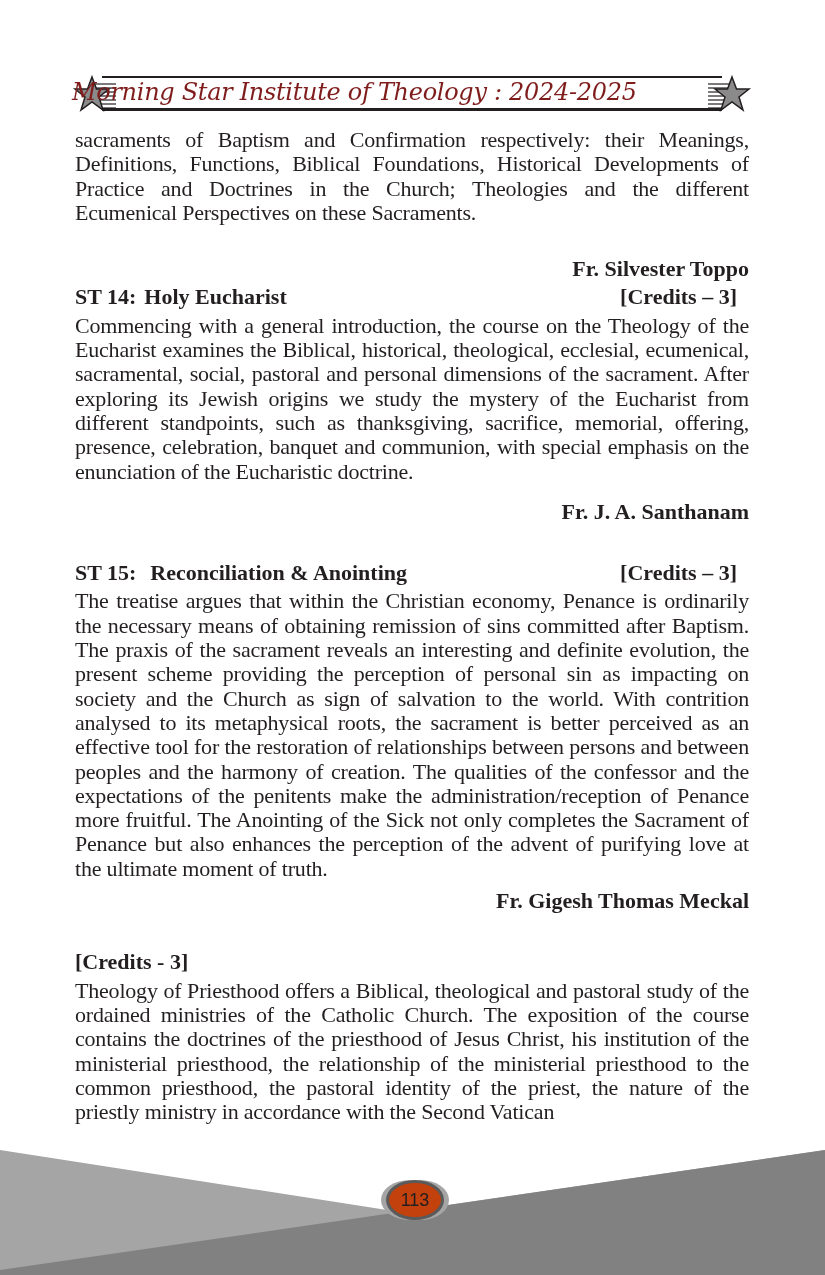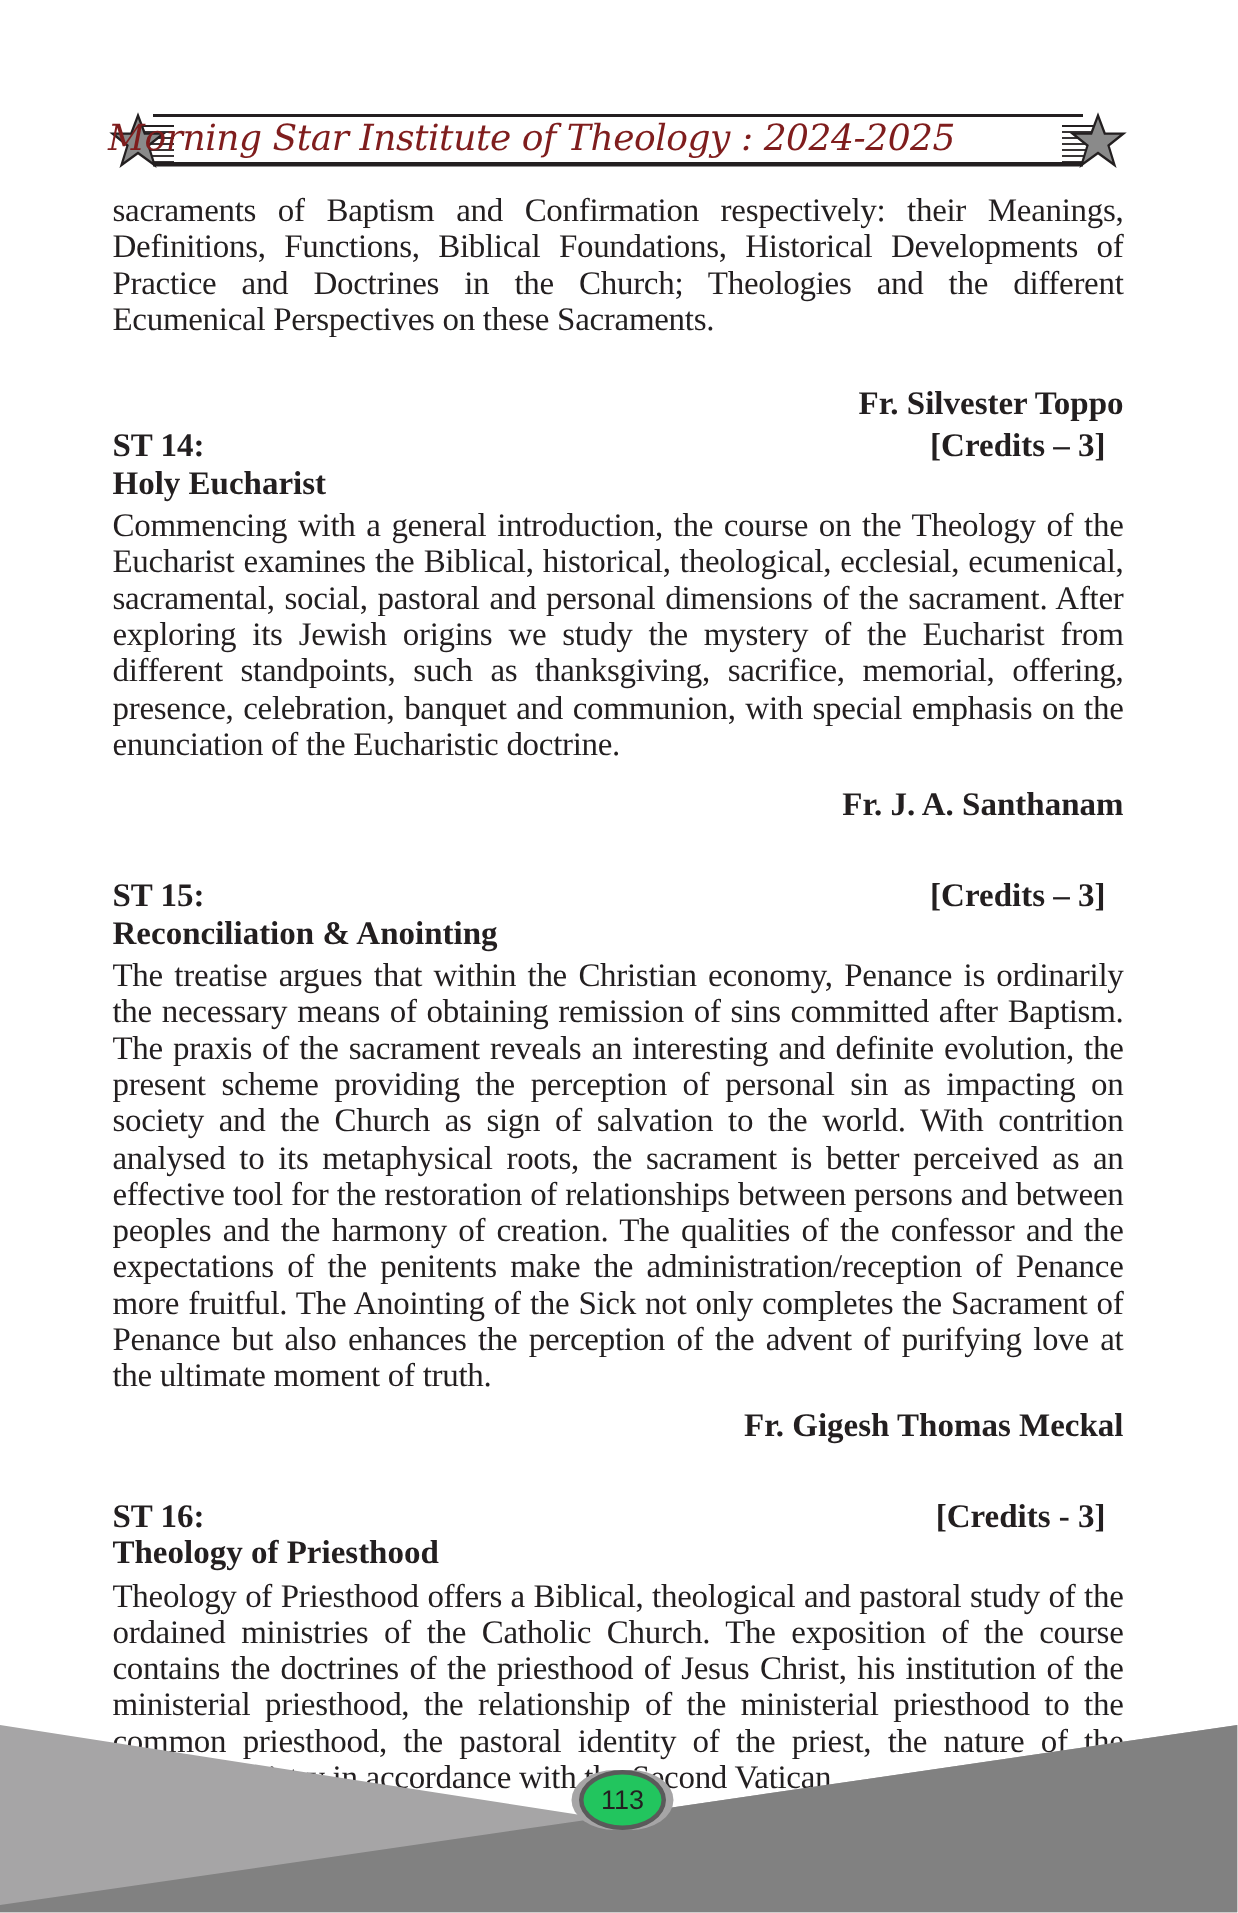--- a/index.html
+++ b/index.html
@@ -7,24 +7,24 @@
   .header { position: absolute; left: 72px; top: 68px; width: 680px; height: 48px; }
   .header-band { position: absolute; left: 30px; right: 30px; top: 8px; height: 30px; border-top: 2px solid #231f20; border-bottom: 3px solid #231f20; background: #fff; }
   .header-title { position: absolute; left: 0; right: 0; top: 10px; font-family: "DejaVu Serif", "Liberation Serif", serif; font-style: italic; font-size: 24px; line-height: 28px; letter-spacing: -0.3px; color: #7f1d1d; }
   .star { position: absolute; top: 4px; width: 44px; height: 44px; }
   .star-left { left: 0; }
   .star-right { right: 0; }
   .content { position: absolute; left: 75px; top: 128px; width: 674px; font-size: 22px; line-height: 24.3px; font-family: Liberation Serif, serif; }
   .para { text-align: justify; margin: 0; letter-spacing: -0.2px; }
   .author { text-align: right; font-weight: bold; margin: 0; }
   .course-head { display: flex; justify-content: space-between; font-weight: bold; margin: 0; padding-right: 12px; }
-  .course-head .code-title { display: flex; flex-direction: column; }
+  .course-head .code-title { display: flex; }
   .course-head .code { margin-right: 14px; }
   .footer { position: absolute; left: 0; top: 1130px; width: 825px; height: 145px; }
-  .page-num { position: absolute; left: 386px; top: 1180px; width: 52px; height: 34px; border-radius: 50%; border: 3px solid #5a5a5a; background: #22c55e; text-align: center; line-height: 34px; font-size: 18px; color: #231f20; box-shadow: -5px 0 0 #a6a5a6, 5px 0 0 #a6a5a6; }
+  .page-num { position: absolute; left: 386px; top: 1180px; width: 52px; height: 34px; border-radius: 50%; border: 3px solid #5a5a5a; background: #c2410c; text-align: center; line-height: 34px; font-size: 18px; color: #231f20; box-shadow: -5px 0 0 #a6a5a6, 5px 0 0 #a6a5a6; }
 </style>
 </head>
 <body>
 
 <div class="header">
   <div class="header-band"></div>
   <svg class="star star-left" viewBox="0 0 44 44">
     <g stroke="#231f20" stroke-width="1.2">
       <line x1="22" y1="12" x2="44" y2="12"></line>
         <line x1="24" y1="16" x2="44" y2="16"></line>
@@ -69,24 +69,20 @@
     <span class="code-title">
       <span class="code">ST 15:</span>
       <span>Reconciliation &amp; Anointing</span>
     </span>
     <span>[Credits – 3]</span>
   </div>
   <p class="para" style="margin-top:4px;">The treatise argues that within the Christian economy, Penance is ordinarily the necessary means of obtaining remission of sins committed after Baptism. The praxis of the sacrament reveals an interesting and definite evolution, the present scheme providing the perception of personal sin as impacting on society and the Church as sign of salvation to the world. With contrition analysed to its metaphysical roots, the sacrament is better perceived as an effective tool for the restoration of relationships between persons and between peoples and the harmony of creation. The qualities of the confessor and the expectations of the penitents make the administration/reception of Penance more fruitful. The Anointing of the Sick not only completes the Sacrament of Penance but also enhances the perception of the advent of purifying love at the ultimate moment of truth.</p>
   <p class="author" style="margin-top:8px;">Fr. Gigesh Thomas Meckal</p>
 
   <div class="course-head" style="margin-top:37px;">
-    <span class="code-title">
-      <span class="code">ST 16:</span>
-      <span>Theology of Priesthood</span>
-    </span>
     <span>[Credits - 3]</span>
   </div>
   <p class="para" style="margin-top:4px;">Theology of Priesthood offers a Biblical, theological and pastoral study of the ordained ministries of the Catholic Church. The exposition of the course contains the doctrines of the priesthood of Jesus Christ, his institution of the ministerial priesthood, the relationship of the ministerial priesthood to the common priesthood, the pastoral identity of the priest, the nature of the priestly ministry in accordance with the Second Vatican</p>
 </div>
 
 <svg class="footer" viewBox="0 0 825 145" preserveAspectRatio="none">
   <polygon points="0,20 400,82 825,20 825,145 0,145" fill="#a6a5a6"></polygon>
   <polygon points="0,140 400,82 825,20 825,145 0,145" fill="#818181"></polygon>
 </svg>
 <div class="page-num">113</div>

